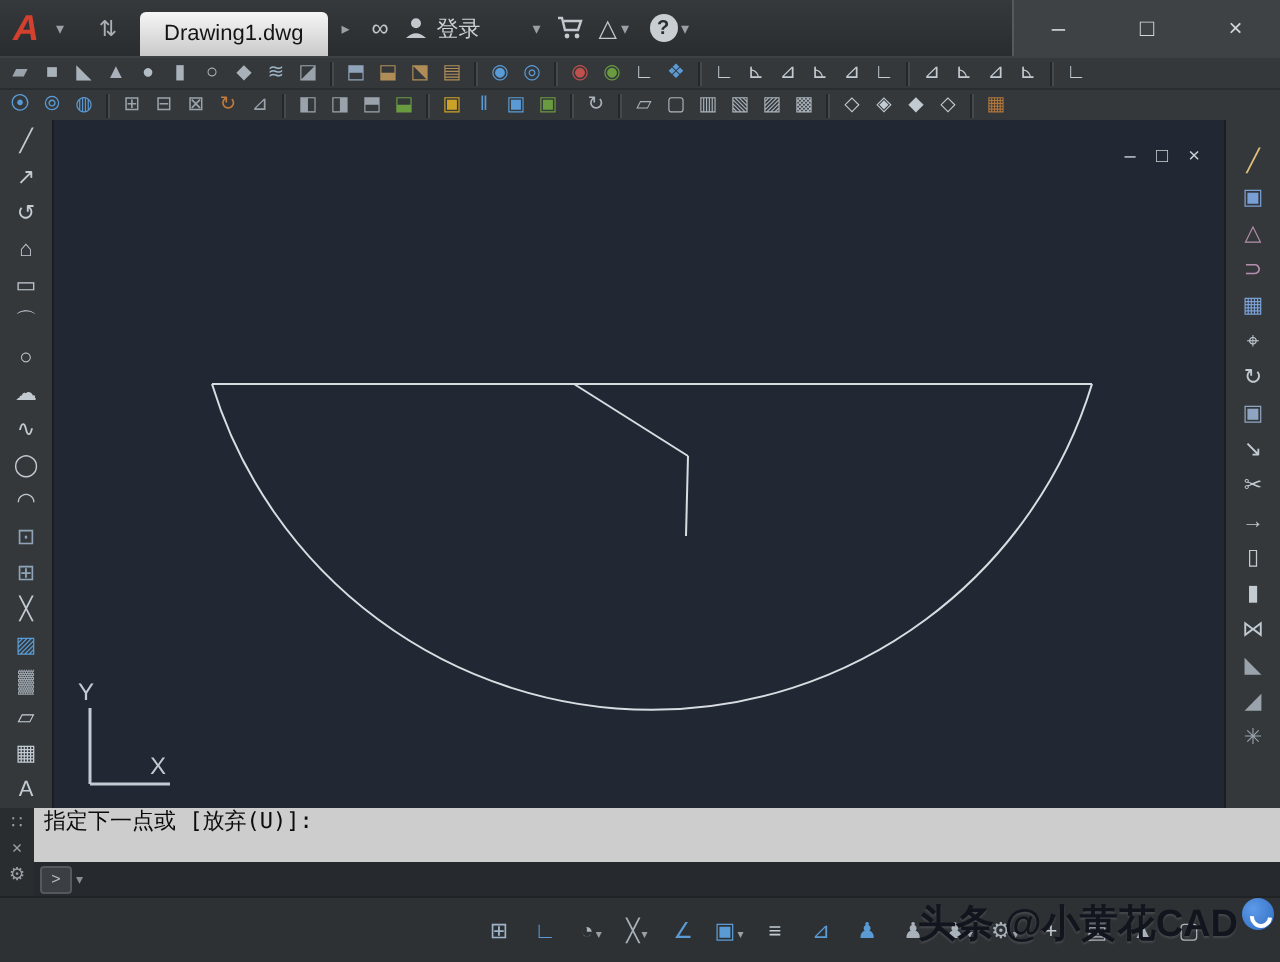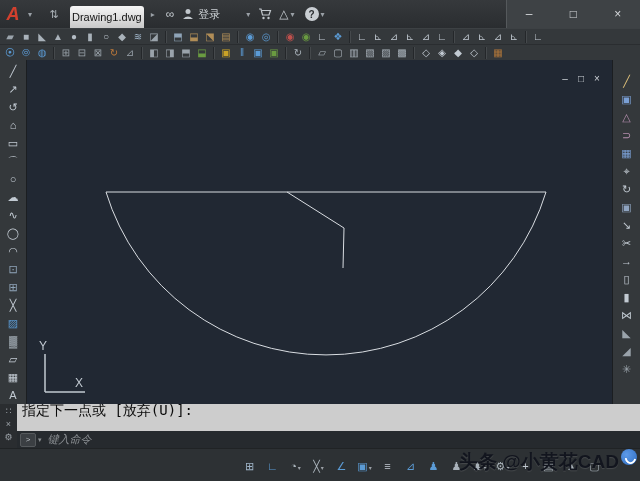--- a/index.html
+++ b/index.html
@@ -5,21 +5,21 @@
   html,body{margin:0;padding:0;}
   body{width:640px;height:481px;position:relative;background:#2c3034;overflow:hidden;
        font-family:"Liberation Sans",sans-serif;-webkit-font-smoothing:antialiased;}
   
   .titlebar{position:absolute;top:0;left:0;right:0;height:28px;
             background:linear-gradient(#36393c,#2a2d30);display:flex;align-items:center;}
   .logo{width:26px;height:26px;display:flex;align-items:center;justify-content:center;
         color:#d3402e;font-size:18px;font-weight:bold;font-style:italic;}
   .tb-caret{color:#9aa0a6;font-size:8px;margin:0 2px;}
   .qat-icon{color:#a9b0b6;font-size:11px;width:16px;text-align:center;margin-left:12px;}
-  .tab{margin-left:8px;height:22px;padding:0 2px;display:flex;align-items:center;
+  .tab{margin-left:8px;height:22px;padding:0 12px;display:flex;align-items:center;
        background:linear-gradient(#f6f6f6,#c9c9c9);border-radius:3px 3px 0 0;
        color:#141414;font-size:11px;align-self:flex-end;}
   .expand-btn{width:12px;height:16px;margin-left:3px;color:#9aa0a6;font-size:8px;
               display:flex;align-items:center;justify-content:center;}
   .search{margin-left:4px;width:138px;height:17px;background:#3b3e41;border:1px solid #5a5e61;
           color:#d0d3d6;font-size:10px;padding:0 4px;}
   .search::placeholder{color:#8a8e92;font-style:italic;}
   .ticon{margin-left:7px;color:#c2c8cd;font-size:12px;display:flex;align-items:center;}
   .login{color:#ccd1d5;font-size:11px;margin-left:4px;}
   .help-circle{width:14px;height:14px;border-radius:50%;background:#c9ced3;color:#2b2e31;
@@ -46,21 +46,21 @@
   .geo-svg{position:absolute;left:0;top:0;}
   .ucs-svg{position:absolute;left:6px;bottom:2px;}
   .ucs-svg text{fill:#c2cad2;font-size:12px;font-family:"Liberation Sans",sans-serif;}
   
   .command{position:absolute;top:404px;left:0;right:0;height:44px;display:flex;}
   .cmd-gutter{width:17px;background:#2a2d30;display:flex;flex-direction:column;align-items:center;
               padding-top:1px;gap:1px;}
   .gut-icn{color:#9aa0a6;font-size:9px;line-height:12px;width:100%;text-align:center;}
   .cmd-main{flex:1;display:flex;flex-direction:column;}
   .cmd-history{height:27px;background:#cdcdcd;color:#0b0b0b;
-               font-family:"DejaVu Sans Mono",monospace;font-size:14px;line-height:13px;
+               font-family:"DejaVu Sans Mono",monospace;font-size:11px;line-height:13px;
                padding:0 0 0 5px;overflow:hidden;}
   .cmd-input-row{height:17px;background:#262a2e;display:flex;align-items:center;padding-left:3px;}
   .prompt-box{width:14px;height:12px;background:#3b3f43;border:1px solid #55595c;color:#b9bec3;
               font-size:8px;line-height:11px;text-align:center;border-radius:2px;}
   .prompt-caret{color:#8a8e92;font-size:7px;margin:0 4px 0 2px;}
   .cmd-input{flex:1;background:transparent;border:none;outline:none;color:#c6cacd;
              font-size:11px;font-family:"DejaVu Sans Mono",monospace;}
   .cmd-input::placeholder{color:#8a8e92;font-style:italic;}
   
   .statusbar{position:absolute;top:448px;left:0;right:0;height:33px;background:#2d3134;
@@ -257,21 +257,20 @@
     <span class="gut-icn">×</span>
     <span class="gut-icn">⚙</span>
   </div>
   <div class="cmd-main">
     <div class="cmd-history">
       <div>指定下一点或 [放弃(U)]:</div>
     </div>
     <div class="cmd-input-row">
       <span class="prompt-box">&gt;</span>
       <span class="prompt-caret">▾</span>
-      <input class="cmd-input" type="text" placeholder="键入命令" style="">
     </div>
   </div>
 </div>
 
 <div class="statusbar">
   <div class="status-icons">
       <span class="stat-icn" style="color: rgb(159, 180, 200);">⊞</span>
       <span class="stat-icn" style="color: rgb(91, 155, 213);">∟</span>
       <span class="stat-icn" style="color: rgb(169, 178, 186);">◔<i>▾</i></span>
       <span class="stat-icn" style="color: rgb(169, 178, 186);">╳<i>▾</i></span>

